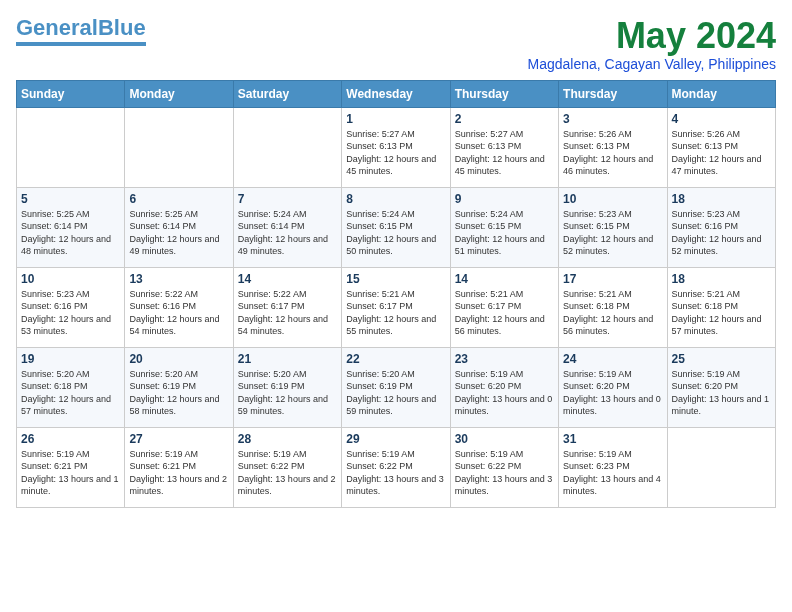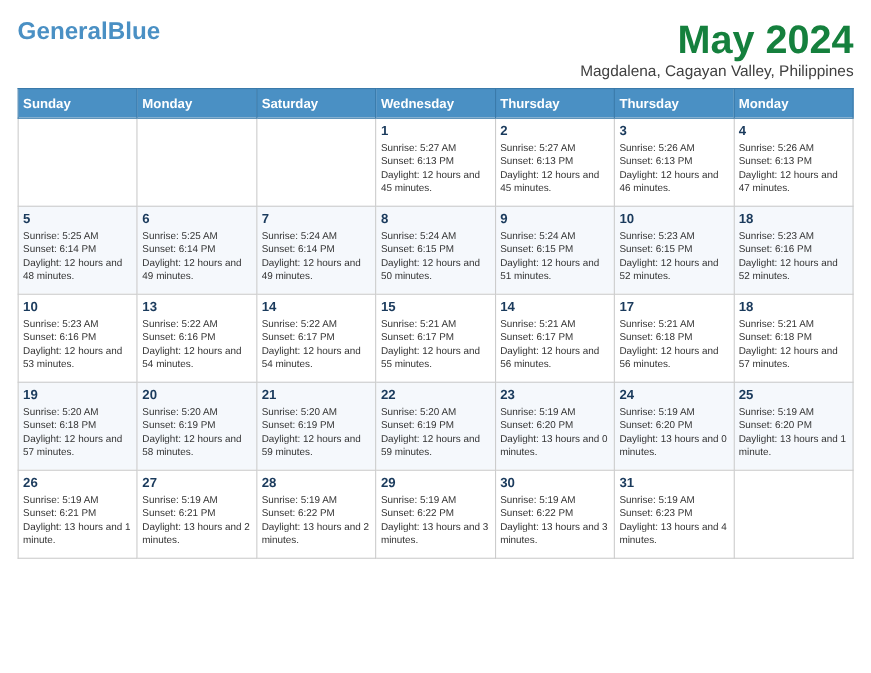--- a/index.html
+++ b/index.html
@@ -11,21 +11,21 @@
       padding: 16px;
     }
     .header {
       display: flex;
       justify-content: space-between;
       align-items: flex-start;
       margin-bottom: 8px;
     }
     .logo {
       display: flex;
-      flex-direction: row;
+      flex-direction: column;
       align-items: flex-start;
     }
     .logo-text {
       font-size: 22px;
       font-weight: bold;
       color: #1a3a5c;
       line-height: 1.1;
     }
     .logo-text span {
       color: #4a90c4;
@@ -40,21 +40,21 @@
       text-align: right;
     }
     .month-year {
       font-size: 36px;
       font-weight: bold;
       color: #15803d;
       line-height: 1.1;
     }
     .location {
       font-size: 14px;
-      color: #404040;
+      color: #1d4ed8;
     }
     table {
       width: 100%;
       border-collapse: collapse;
       font-size: 10px;
     }
     thead tr th {
       background: #4a90c4;
       color: #fff;
       font-size: 12px;

